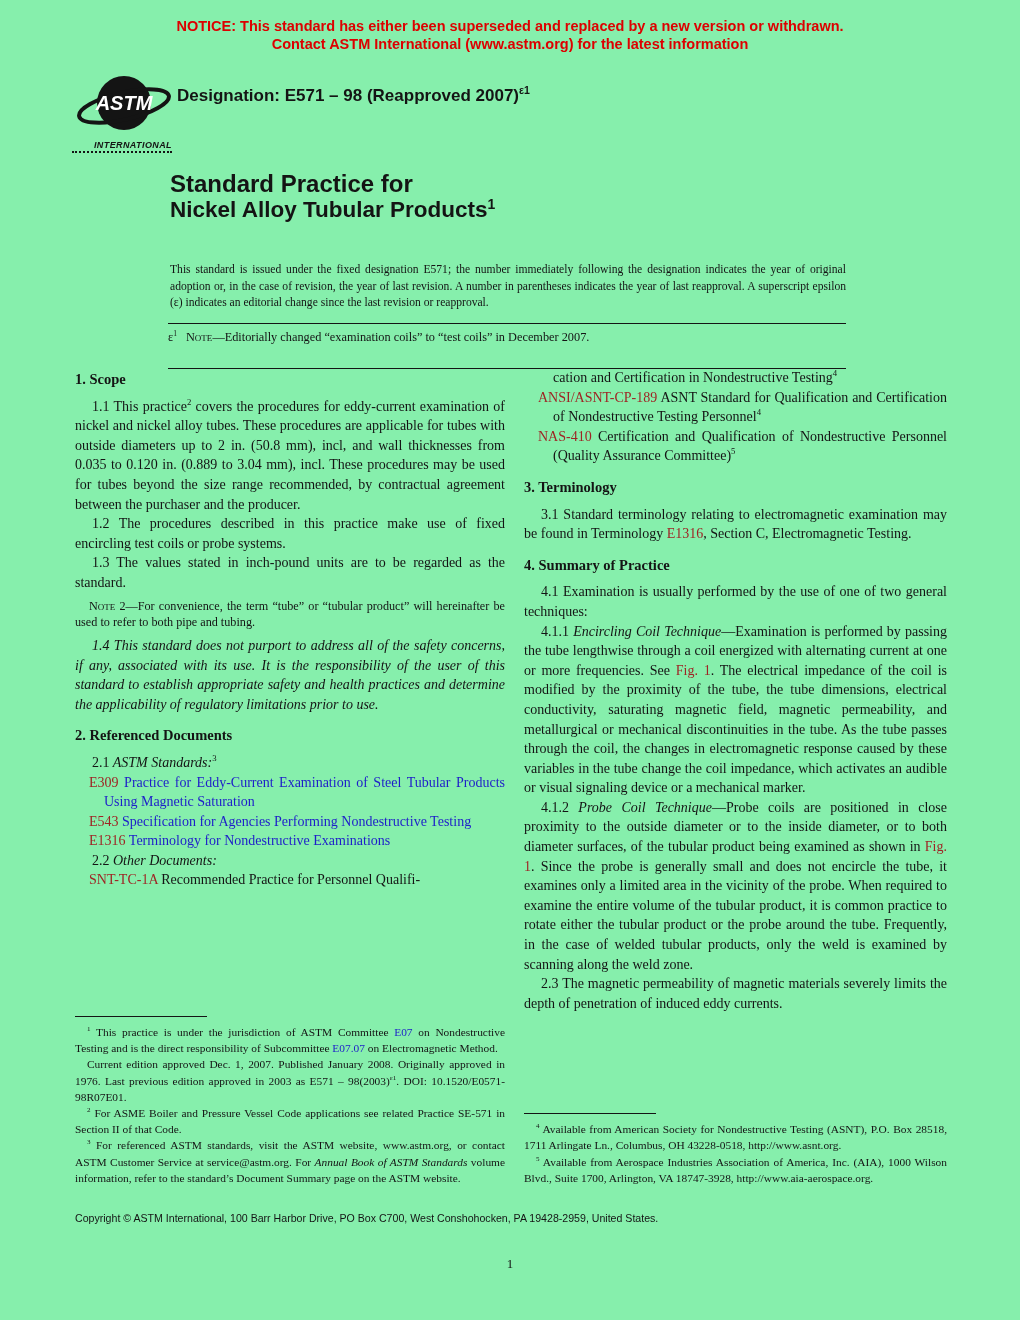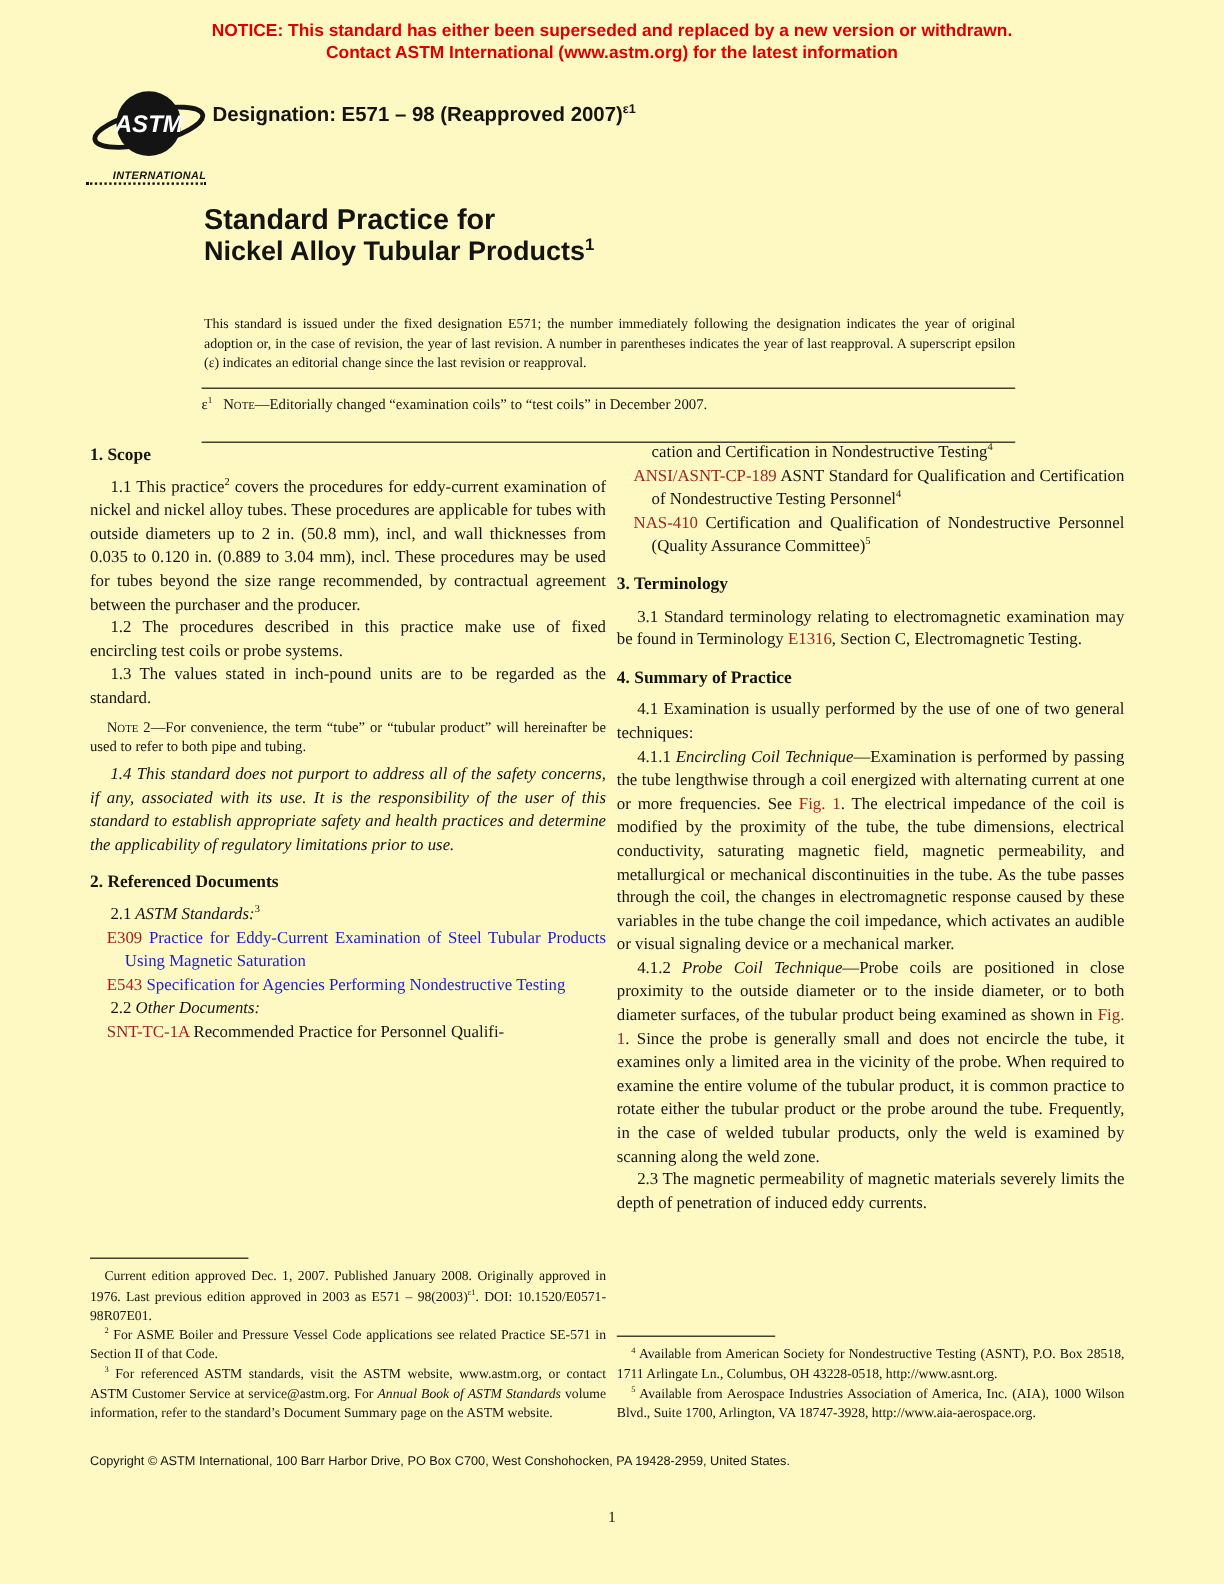--- a/index.html
+++ b/index.html
@@ -1,17 +1,17 @@
 <!DOCTYPE html>
 <html><head>
 <meta charset="utf-8">
 <style>
   html,body { margin:0; padding:0; background:#ffffff; }
   .page {
-    position:relative; width:1020px; height:1320px; background:#fef9c3;
+    position:relative; width:1020px; height:1320px; background:#86efac;
     font-family:"Liberation Serif", serif; color:#141414; overflow:hidden;
   }
   sup { font-size:0.62em; vertical-align:super; line-height:0; }
 
   
   .notice {
     position:absolute; top:17px; left:0; right:0; text-align:center;
     color:#dd0000; font-family:"Liberation Sans", sans-serif;
     font-weight:bold; font-size:14.5px; line-height:18px;
   }
@@ -42,21 +42,21 @@
   
   .editorial {
     position:absolute; left:168px; top:323px; width:678px;
     border-top:1.5px solid #141414; border-bottom:1.5px solid #141414;
     padding:6px 0 23px 0; font-size:12.3px;
   }
   .smallcaps { font-variant:small-caps; }
   .eps-gap { display:inline-block; width:9px; }
 
   
-  .columns { position:absolute; left:75px; top:368px; width:872px; height:818px; display:flex; gap:9px; }
+  .columns { position:absolute; left:75px; top:368px; width:872px; height:818px; display:flex; gap:19px; }
   .col { display:flex; flex-direction:column; font-size:14px; line-height:19.6px; text-align:justify; }
   .col-left  { width:430px; }
   .col-right { width:423px; }
   .col h3 {
     font-size:14.5px; font-weight:bold; margin:12px 0 7px 0; text-align:left;
   }
   .col h3.first { margin-top:2px; }
   .col p { margin:0; text-indent:17px; }
   .note-para { font-size:12.2px; line-height:16.2px; margin:5px 0 6px 0 !important; text-indent:14px !important; }
   .italic-para { font-style:italic; }
@@ -118,25 +118,27 @@
       <p><span>1.1</span><span> This practice</span><sup>2</sup><span> covers the procedures for eddy-current examination of nickel and nickel alloy tubes. These procedures are applicable for tubes with outside diameters up to 2 in. (50.8 mm), incl, and wall thicknesses from 0.035 to 0.120 in. (0.889 to 3.04 mm), incl. These procedures may be used for tubes beyond the size range recommended, by contractual agreement between the purchaser and the producer.</span></p>
       <p><span>1.2</span><span> The procedures described in this practice make use of fixed encircling test coils or probe systems.</span></p>
       <p><span>1.3</span><span> The values stated in inch-pound units are to be regarded as the standard.</span></p>
       <p class="note-para"><span class="smallcaps">Note 2</span><span>—For convenience, the term “tube” or “tubular product” will hereinafter be used to refer to both pipe and tubing.</span></p>
       <p class="italic-para"><span>1.4</span><span> This standard does not purport to address all of the safety concerns, if any, associated with its use. It is the responsibility of the user of this standard to establish appropriate safety and health practices and determine the applicability of regulatory limitations prior to use.</span></p>
 
       <h3>2.  Referenced Documents</h3>
       <p><span>2.1</span><span class="italic-para"> ASTM Standards:</span><sup>3</sup></p>
       <p class="ref"><span class="code-link">E309</span><span class="blue-link"> Practice for Eddy-Current Examination of Steel Tubular Products Using Magnetic Saturation</span></p>
       <p class="ref"><span class="code-link">E543</span><span class="blue-link"> Specification for Agencies Performing Nondestructive Testing</span></p>
+      <p class="ref"><span class="code-link">E1316</span><span class="blue-link"> Terminology for Nondestructive Examinations</span></p>
       <p><span>2.2</span><span class="italic-para"> Other Documents:</span></p>
       <p class="ref"><span class="code-link">SNT-TC-1A</span><span> Recommended Practice for Personnel Qualifi-</span></p>
 
       <div class="footnotes">
         <div class="fn-rule"></div>
+        <p><sup>1</sup><span> This practice is under the jurisdiction of ASTM Committee </span><span class="blue-link">E07</span><span> on Nondestructive Testing and is the direct responsibility of Subcommittee </span><span class="blue-link">E07.07</span><span> on Electromagnetic Method.</span></p>
         <p><span>Current edition approved Dec. 1, 2007. Published January 2008. Originally approved in 1976. Last previous edition approved in 2003 as E571 – 98(2003)</span><sup>ε1</sup><span>. DOI: 10.1520/E0571-98R07E01.</span></p>
         <p><sup>2</sup><span> For ASME Boiler and Pressure Vessel Code applications see related Practice SE-571 in Section II of that Code.</span></p>
         <p><sup>3</sup><span> For referenced ASTM standards, visit the ASTM website, www.astm.org, or contact ASTM Customer Service at service@astm.org. For </span><span class="italic-para">Annual Book of ASTM Standards</span><span> volume information, refer to the standard’s Document Summary page on the ASTM website.</span></p>
       </div>
     </div>
 
     <div class="col col-right">
       <p class="cont-line"><span>cation and Certification in Nondestructive Testing</span><sup>4</sup></p>
       <p class="ref"><span class="code-link">ANSI/ASNT-CP-189</span><span> ASNT Standard for Qualification and Certification of Nondestructive Testing Personnel</span><sup>4</sup></p>
       <p class="ref"><span class="code-link">NAS-410</span><span> Certification and Qualification of Nondestructive Personnel (Quality Assurance Committee)</span><sup>5</sup></p>

